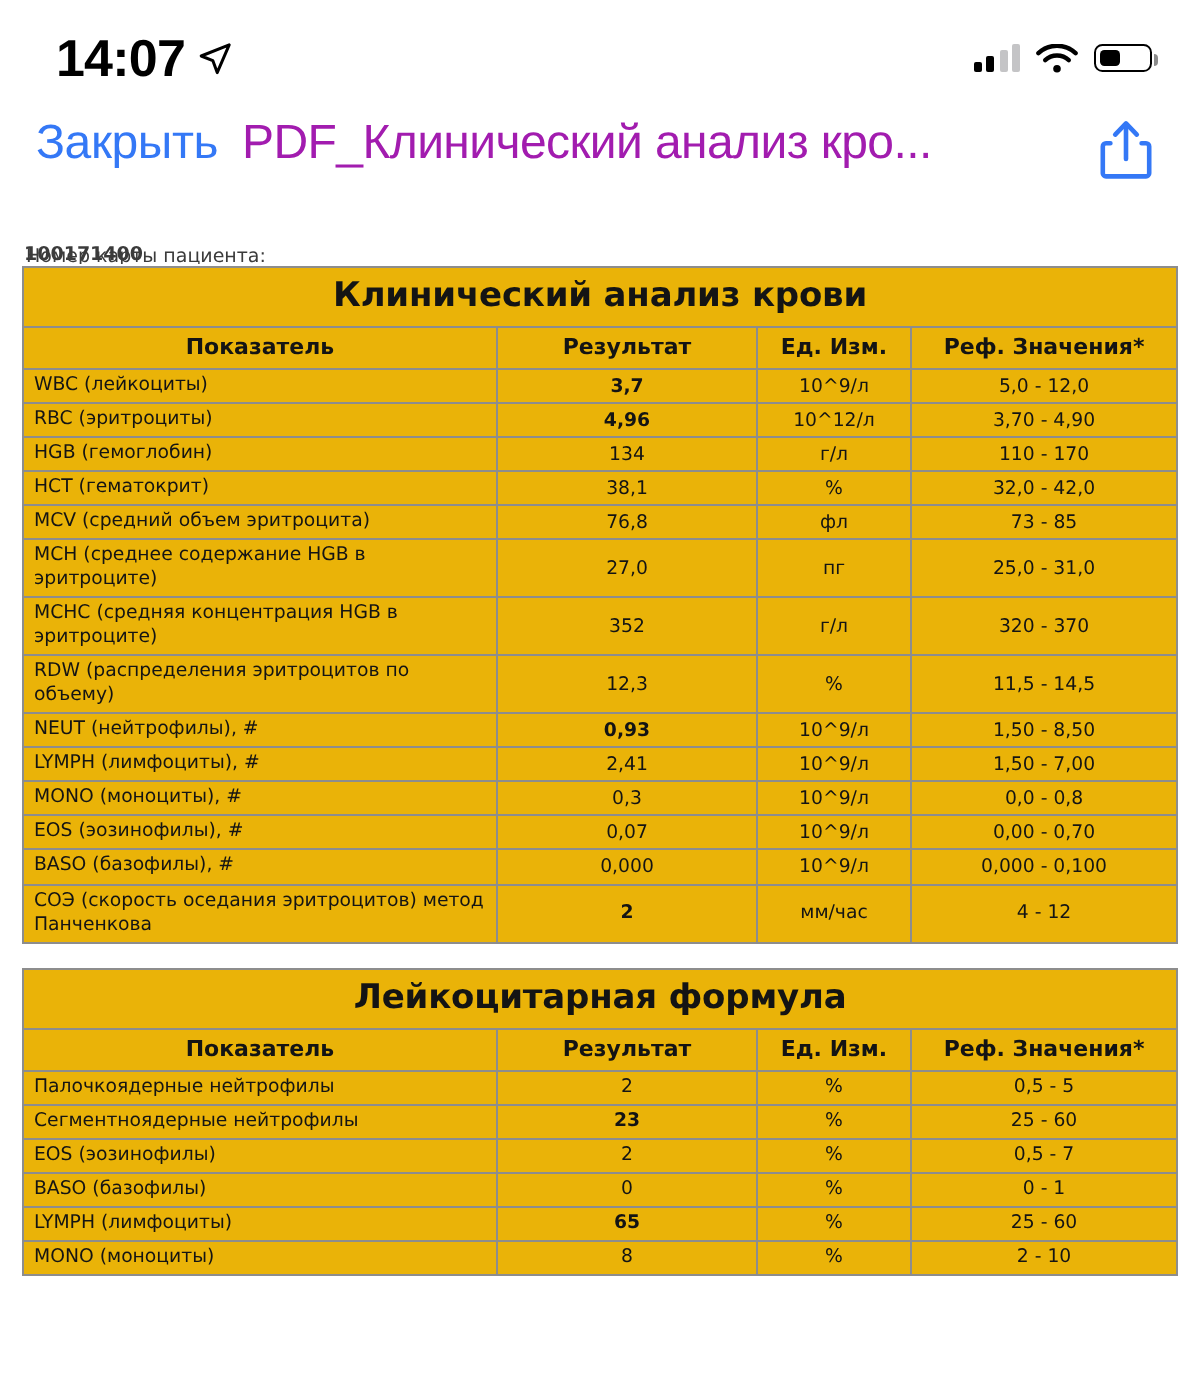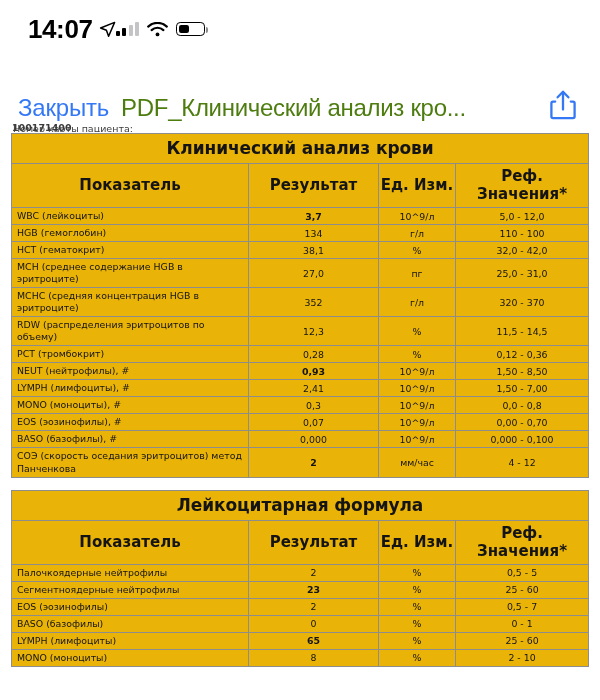--- a/index.html
+++ b/index.html
@@ -9,21 +9,21 @@
     background: #ffffff;
     font-family: "Liberation Sans", "DejaVu Sans", sans-serif;
     overflow: hidden;
   }
 
   
   .status-bar {
     height: 58px;
     display: flex;
     align-items: center;
-    justify-content: flex-start;
+    justify-content: space-between;
     padding: 0 24px 0 28px;
   }
   .status-left {
     display: flex;
     align-items: center;
     gap: 6px;
   }
   .status-time {
     font-size: 26px;
     font-weight: 600;
@@ -61,34 +61,34 @@
   .battery-fill {
     height: 100%;
     background: #000;
     border-radius: 2.2px;
   }
 
   
   .nav-bar {
     height: 64px;
     display: flex;
-    align-items: flex-end;
+    align-items: flex-start;
     padding: 0 22px 0 18px;
     gap: 12px;
   }
   .nav-close {
     font-size: 24px;
     color: #3478f6;
     white-space: nowrap;
     cursor: pointer;
     letter-spacing: -0.2px;
   }
   .nav-title {
     font-size: 24px;
-    color: #4d7c0f;
+    color: #a21caf;
     white-space: nowrap;
     overflow: hidden;
     flex: 1;
     letter-spacing: -0.3px;
   }
   .nav-share { flex: 0 0 auto; cursor: pointer; display: block; }
 
   
   .doc {
     position: relative;
@@ -127,21 +127,21 @@
     vertical-align: middle;
   }
   .t-title {
     text-align: center;
     font-size: 17px;
     font-weight: 700;
     padding: 4px 0 5px !important;
     letter-spacing: -0.1px;
   }
   .t-head th {
-    font-size: 15px;
+    font-size: 11px;
     font-weight: 700;
     text-align: center;
     padding: 3px 0 4px !important;
   }
   .t-head th.first { text-align: center; }
   td.c-name {
     font-size: 9.4px;
     text-align: left;
     padding-left: 5px !important;
     line-height: 1.28;
@@ -216,54 +216,60 @@
       </tr>
     </thead>
     <tbody id="t1body">
         <tr>
           <td class="c-name">WBC (лейкоциты)</td>
           <td class="c-val bold">3,7</td>
           <td class="c-unit">10^9/л</td>
           <td class="c-ref">5,0 - 12,0</td>
         </tr>
         <tr>
+          <td class="c-name">RBC (эритроциты)</td>
+          <td class="c-val bold">4,96</td>
+          <td class="c-unit">10^12/л</td>
+          <td class="c-ref">3,70 - 4,90</td>
+        </tr>
+        <tr>
           <td class="c-name">HGB (гемоглобин)</td>
           <td class="c-val">134</td>
           <td class="c-unit">г/л</td>
-          <td class="c-ref">110 - 100</td>
+          <td class="c-ref">110 - 170</td>
         </tr>
         <tr>
           <td class="c-name">HCT (гематокрит)</td>
           <td class="c-val">38,1</td>
           <td class="c-unit">%</td>
           <td class="c-ref">32,0 - 42,0</td>
+        </tr>
+        <tr>
+          <td class="c-name">MCV (средний объем эритроцита)</td>
+          <td class="c-val">76,8</td>
+          <td class="c-unit">фл</td>
+          <td class="c-ref">73 - 85</td>
         </tr>
         <tr>
           <td class="c-name">MCH (среднее содержание HGB в эритроците)</td>
           <td class="c-val">27,0</td>
           <td class="c-unit">пг</td>
           <td class="c-ref">25,0 - 31,0</td>
         </tr>
         <tr>
           <td class="c-name">MCHC (средняя концентрация HGB в эритроците)</td>
           <td class="c-val">352</td>
           <td class="c-unit">г/л</td>
           <td class="c-ref">320 - 370</td>
         </tr>
         <tr>
           <td class="c-name">RDW (распределения эритроцитов по объему)</td>
           <td class="c-val">12,3</td>
           <td class="c-unit">%</td>
           <td class="c-ref">11,5 - 14,5</td>
-        </tr>
-        <tr>
-          <td class="c-name">PCT (тромбокрит)</td>
-          <td class="c-val">0,28</td>
-          <td class="c-unit">%</td>
-          <td class="c-ref">0,12 - 0,36</td>
         </tr>
         <tr>
           <td class="c-name">NEUT (нейтрофилы), #</td>
           <td class="c-val bold">0,93</td>
           <td class="c-unit">10^9/л</td>
           <td class="c-ref">1,50 - 8,50</td>
         </tr>
         <tr>
           <td class="c-name">LYMPH (лимфоциты), #</td>
           <td class="c-val">2,41</td>

